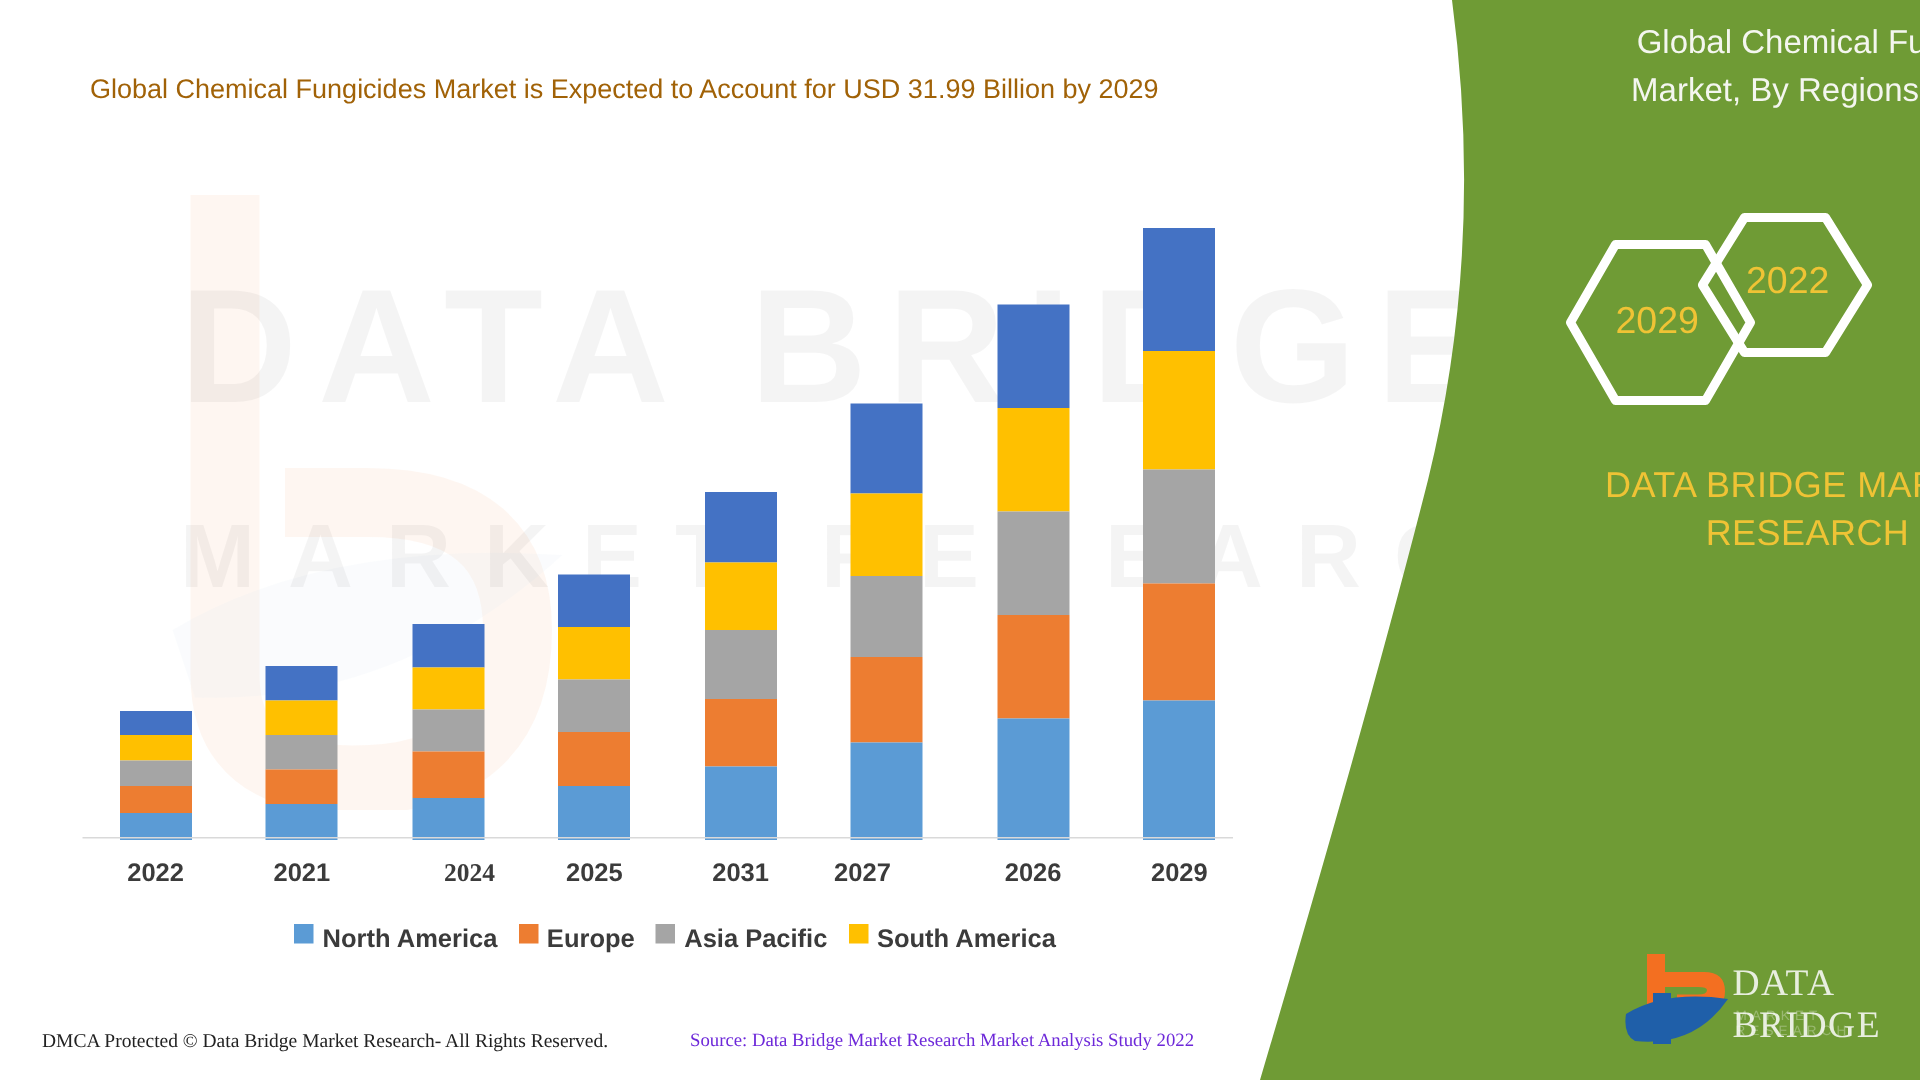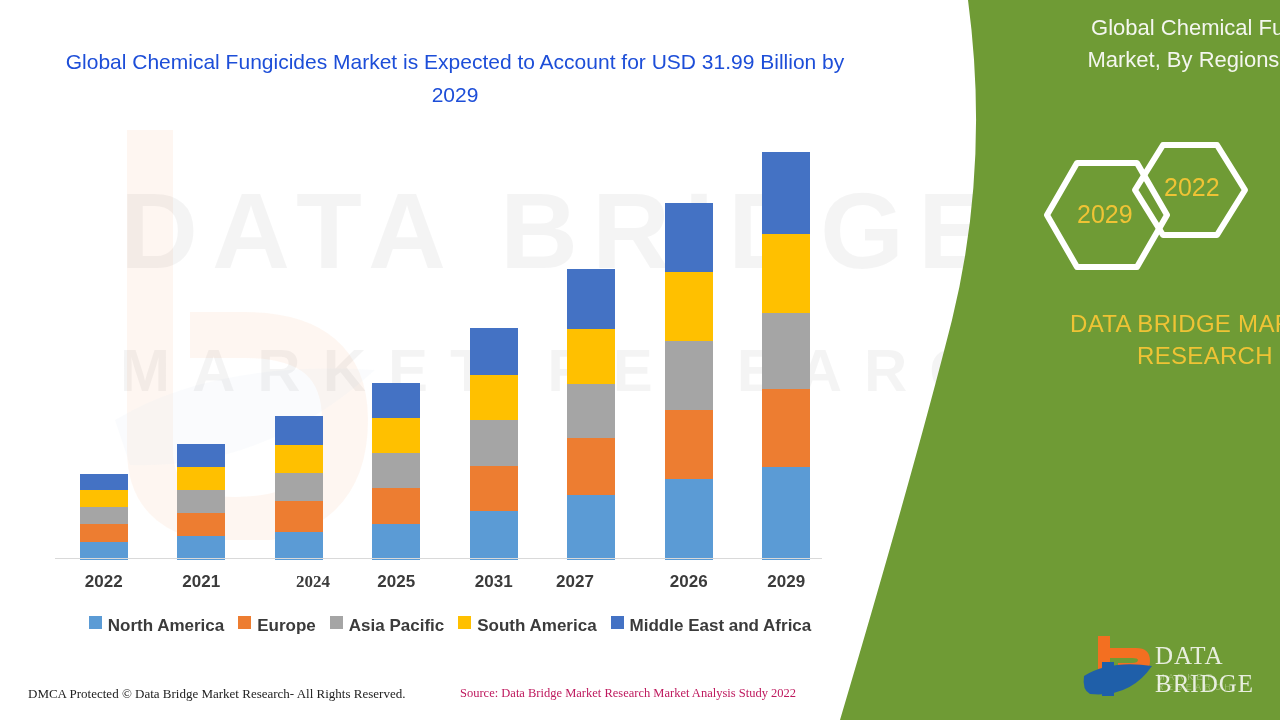--- a/index.html
+++ b/index.html
@@ -18,22 +18,22 @@
   }
   #watermark-text .wm2{font-size:60px; letter-spacing:22px; display:block; margin-top:14px;}
   #watermark-b{
     position:absolute; left:95px; top:120px; width:330px; height:420px;
     pointer-events:none; opacity:.5;
   }
 
   
   #chart-title{
     position:absolute; left:60px; top:46px; width:790px;
-    text-align:center; font-size:21px; line-height:1.55;
-    color:#1d4ed8; font-weight:400;
+    font-size:18px; line-height:1.55;
+    color:#a16207; font-weight:400;
   }
 
   #plot{
     position:absolute; left:55px; top:150px; width:780px; height:410px;
   }
   #axis-line{
     position:absolute; left:55px; top:558px; width:767px; height:1px;
     background:#d9d9d9;
   }
   .bar-col{
@@ -58,21 +58,21 @@
   .legend-item{display:flex; align-items:flex-start; gap:6px; white-space:nowrap;}
   .legend-swatch{width:13px;height:13px;display:inline-block;}
 
   
   #footer-left{
     position:absolute; left:28px; top:686px;
     font-family:"Liberation Serif", serif; font-size:13px; color:#222;
   }
   #footer-right{
     position:absolute; left:460px; top:686px;
-    font-family:"Liberation Serif", serif; font-size:12.5px; color:#be185d;
+    font-family:"Liberation Serif", serif; font-size:12.5px; color:#6d28d9;
   }
 
   
   #green-panel{
     position:absolute; right:0; top:0; width:440px; height:720px;
     overflow:hidden;
   }
   #green-shape{position:absolute; left:0; top:0;}
   #panel-title{
     position:absolute; left:225px; top:12px; width:300px;
@@ -196,24 +196,20 @@
       <span>Europe</span>
     </div>
     <div class="legend-item">
       <span class="legend-swatch" style="background: rgb(165, 165, 165);"></span>
       <span>Asia Pacific</span>
     </div>
     <div class="legend-item">
       <span class="legend-swatch" style="background: rgb(255, 192, 0);"></span>
       <span>South America</span>
     </div>
-    <div class="legend-item">
-      <span class="legend-swatch" style="background: rgb(68, 114, 196);"></span>
-      <span>Middle East and Africa</span>
-    </div>
   </div>
 
 <div id="footer-left">DMCA Protected © Data Bridge Market Research- All Rights Reserved.</div>
 <div id="footer-right">Source: Data Bridge Market Research Market Analysis Study 2022</div>
 
 <div id="green-panel">
   <svg id="green-shape" width="440" height="720" viewBox="0 0 440 720">
     <path d="M128 0 L440 0 L440 720 L0 720 Q74 470 112 320 Q150 165 128 0 Z" fill="#6f9b35"></path>
   </svg>
 

